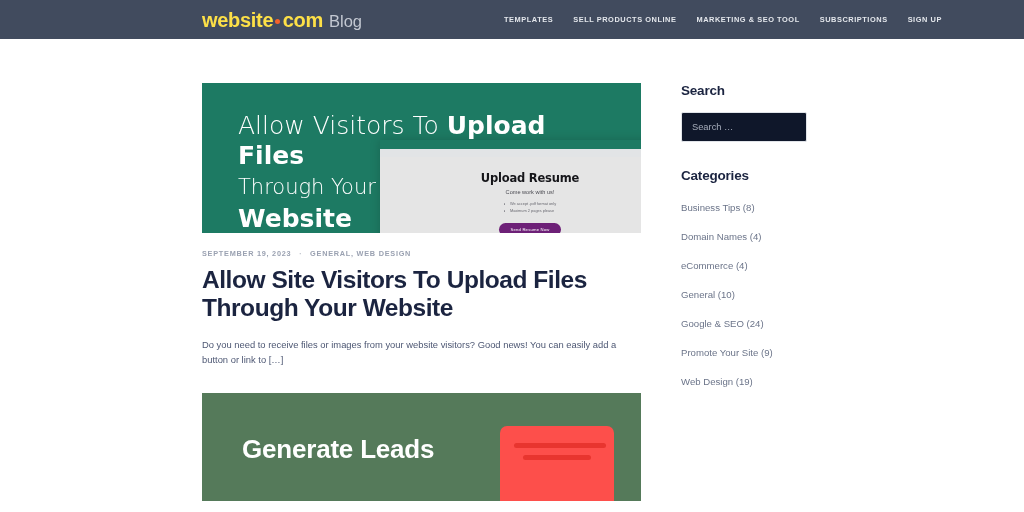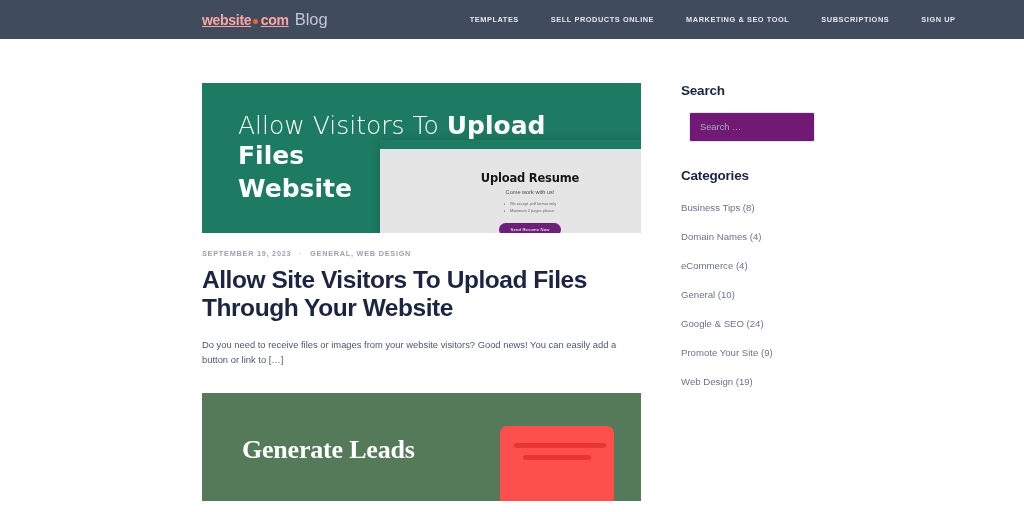--- a/index.html
+++ b/index.html
@@ -22,46 +22,45 @@
     padding: 0 0 0 202px;
   }
   .brand {
     display: flex;
     align-items: baseline;
     gap: 6px;
     text-decoration: none;
     white-space: nowrap;
   }
   .brand-word {
-    font-size: 14px;
+    font-size: 20px;
     font-weight: bold;
-    color: #fca5a5;
+    color: #fde047;
     letter-spacing: -0.3px;
     line-height: 1;
-    text-decoration: underline;
   }
   .brand-dot {
     display: inline-block;
     width: 5px;
     height: 5px;
     border-radius: 50%;
     background: #f4622b;
     margin: 0 2.5px 0 2px;
     vertical-align: middle;
   }
   .brand-sub {
     font-size: 16.5px;
     font-weight: 400;
     color: #c3c8d2;
     line-height: 1;
   }
   .main-nav {
     display: flex;
     align-items: center;
-    gap: 32px;
+    gap: 20px;
     margin-left: 142px;
   }
   .nav-link {
     font-size: 7.4px;
     letter-spacing: 0.55px;
     color: #e4e7ec;
     text-decoration: none;
     font-weight: 600;
     white-space: nowrap;
   }
@@ -227,21 +226,21 @@
     height: 108px;
     background: #557a5a;
     position: relative;
     overflow: hidden;
     display: block;
   }
   .feat2-text {
     position: absolute;
     left: 40px;
     top: 40px;
-    font-family: Liberation Serif, serif;
+    font-family: Liberation Sans, sans-serif;
     font-size: 26px;
     font-weight: 700;
     color: #ffffff;
     line-height: 1.28;
     letter-spacing: -0.2px;
   }
   .form-card {
     position: absolute;
     right: 27px;
     top: 33px;
@@ -269,23 +268,22 @@
   }
   .search-input {
     width: 126px;
     height: 30px;
     border: 1px solid #e1e4e9;
     border-radius: 2px;
     padding: 0 10px;
     font-size: 9.3px;
     color: #9aa1b1;
     font-family: "Liberation Sans", sans-serif;
-    background: #701a75;
+    background: #0f172a;
     outline: none;
-    margin-left: 8px;
   }
   .search-input::placeholder { color: #a6adbb; }
   .cat-list { list-style: none; margin: 0; padding: 0; }
   .cat-list li { margin-bottom: 11px; }
   .cat-list a {
     font-size: 9.6px;
     color: #6b7489;
     text-decoration: none;
     margin-top: 32px;
   }
@@ -308,20 +306,21 @@
 </header>
 
 <div class="page">
 
   <main class="content-col">
 
     <article class="post">
       <a class="featured" href="#">
         <div class="feat-text">
           <div class="feat-l1"><span>Allow Visitors To </span><b>Upload Files</b></div>
+          <div class="feat-l2">Through Your</div>
           <div class="feat-l3">Website</div>
         </div>
 
         <div class="mock">
           <div class="mock-bar"></div>
           <div class="mock-bar2"></div>
           <div class="mock-body">
             <div class="mock-h1">Upload Resume</div>
             <div class="mock-sub">Come work with us!</div>
             <ul class="mock-list">

